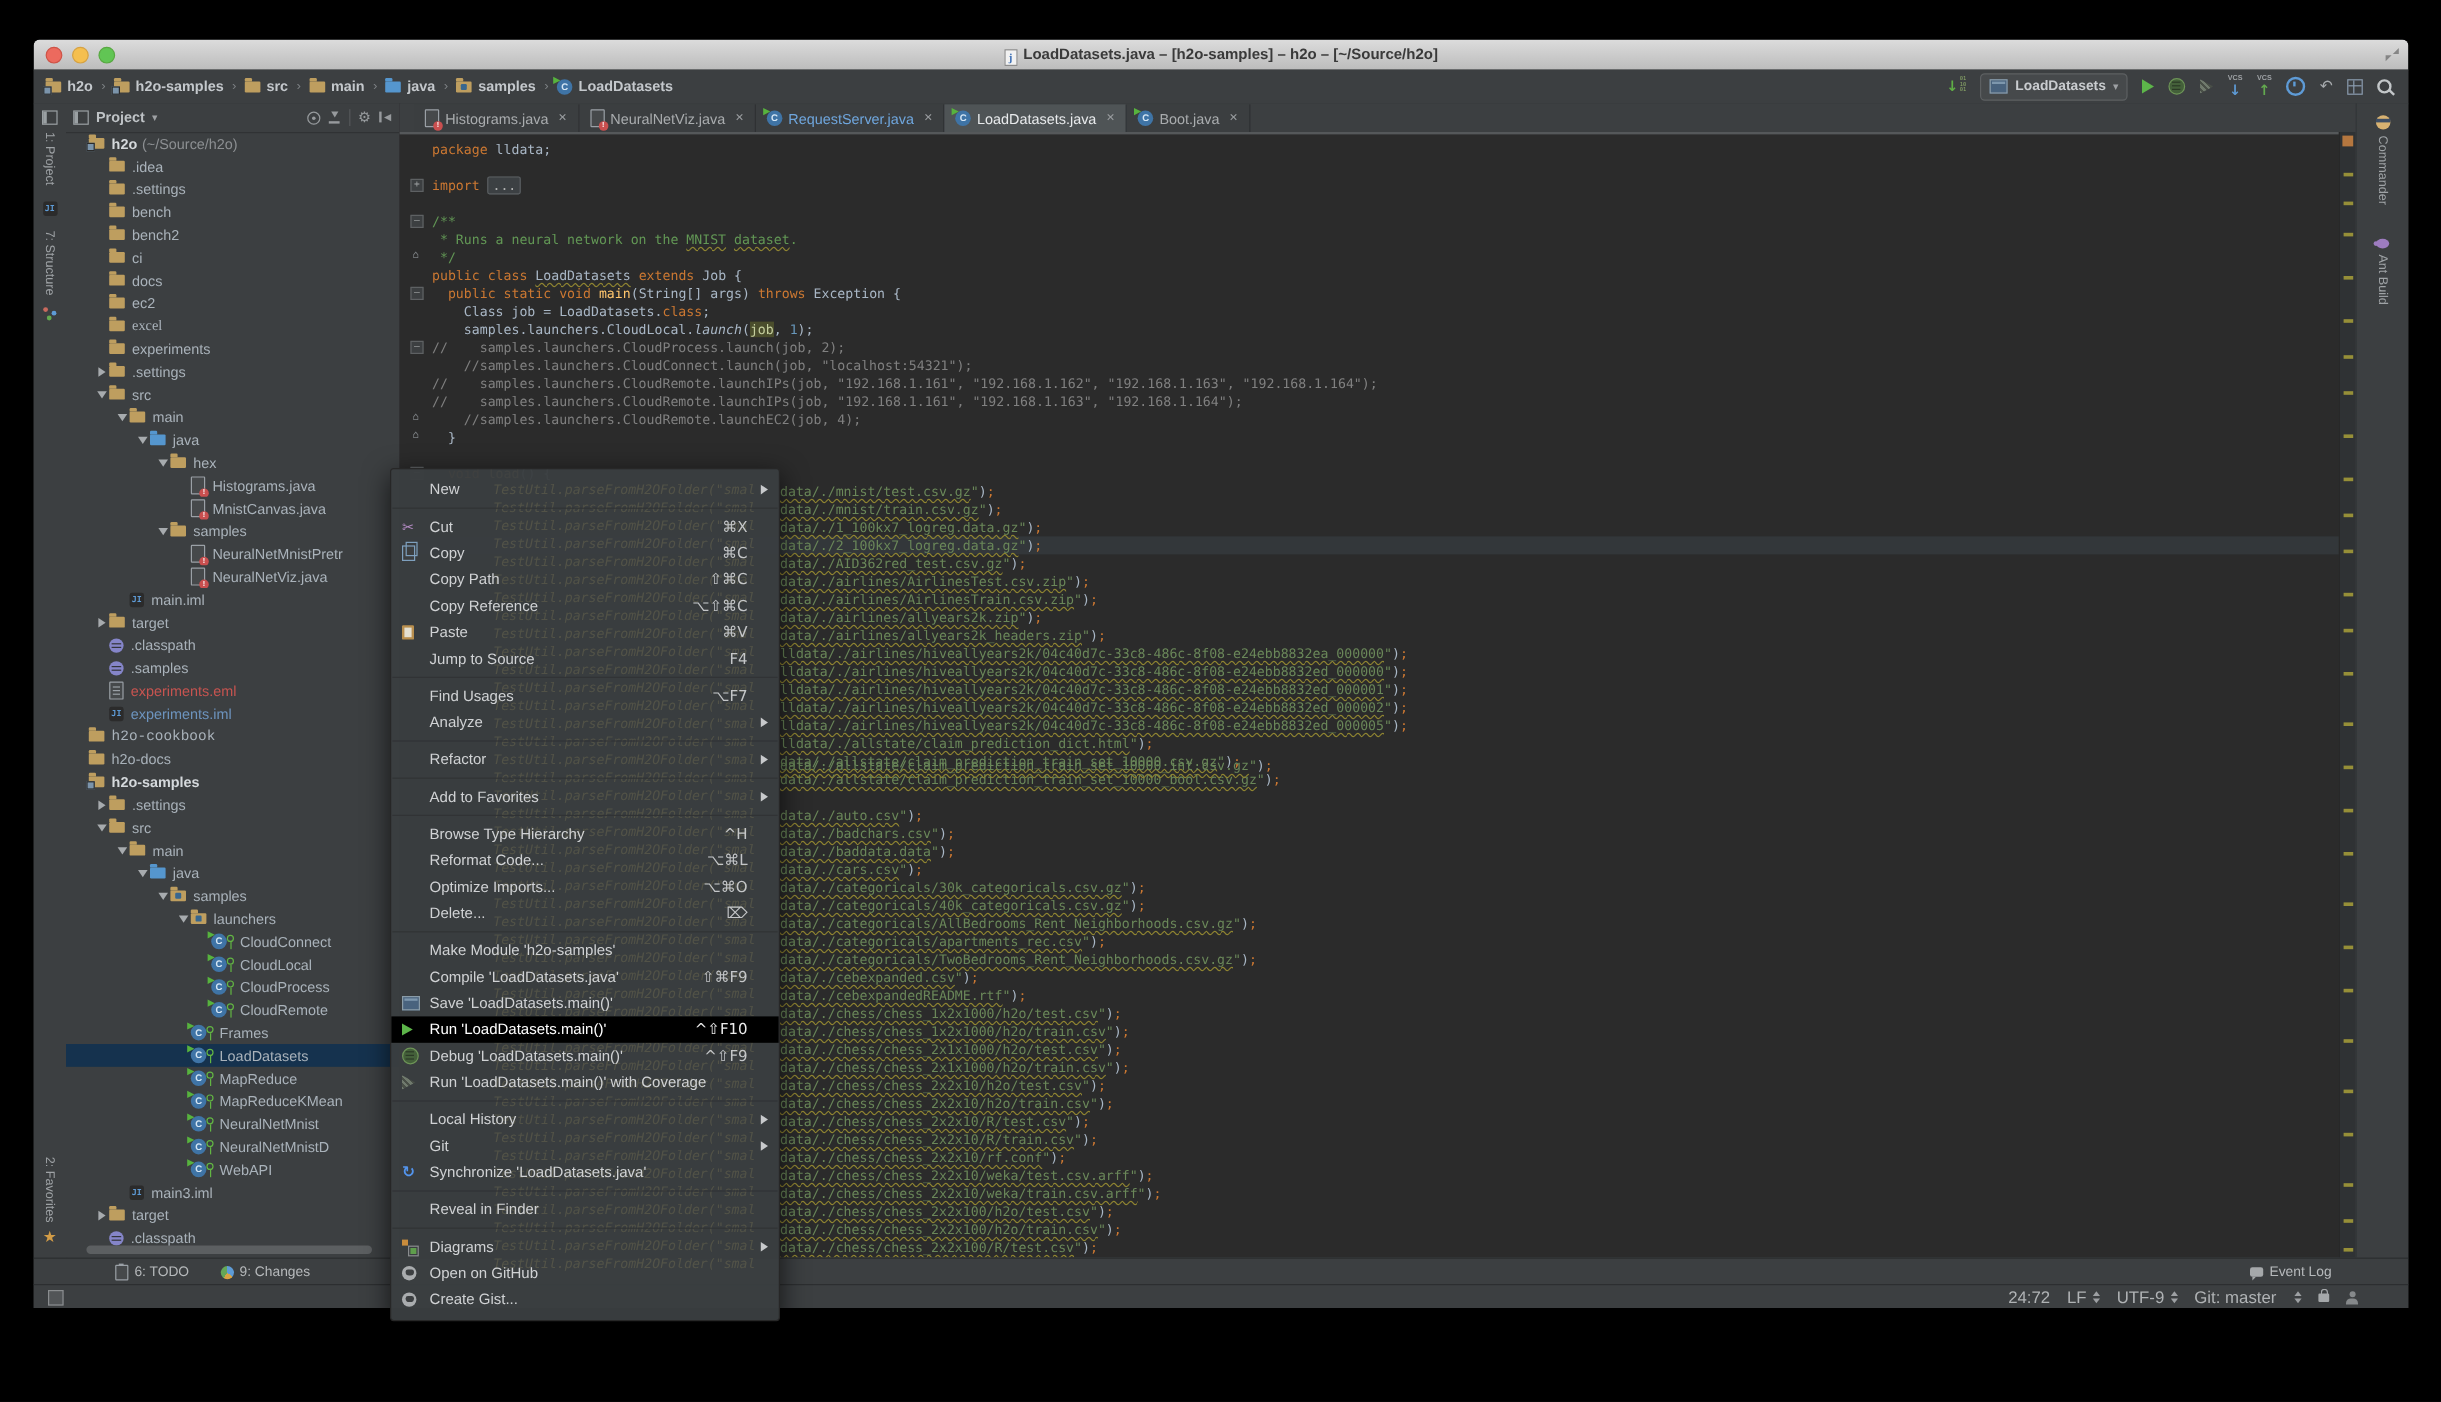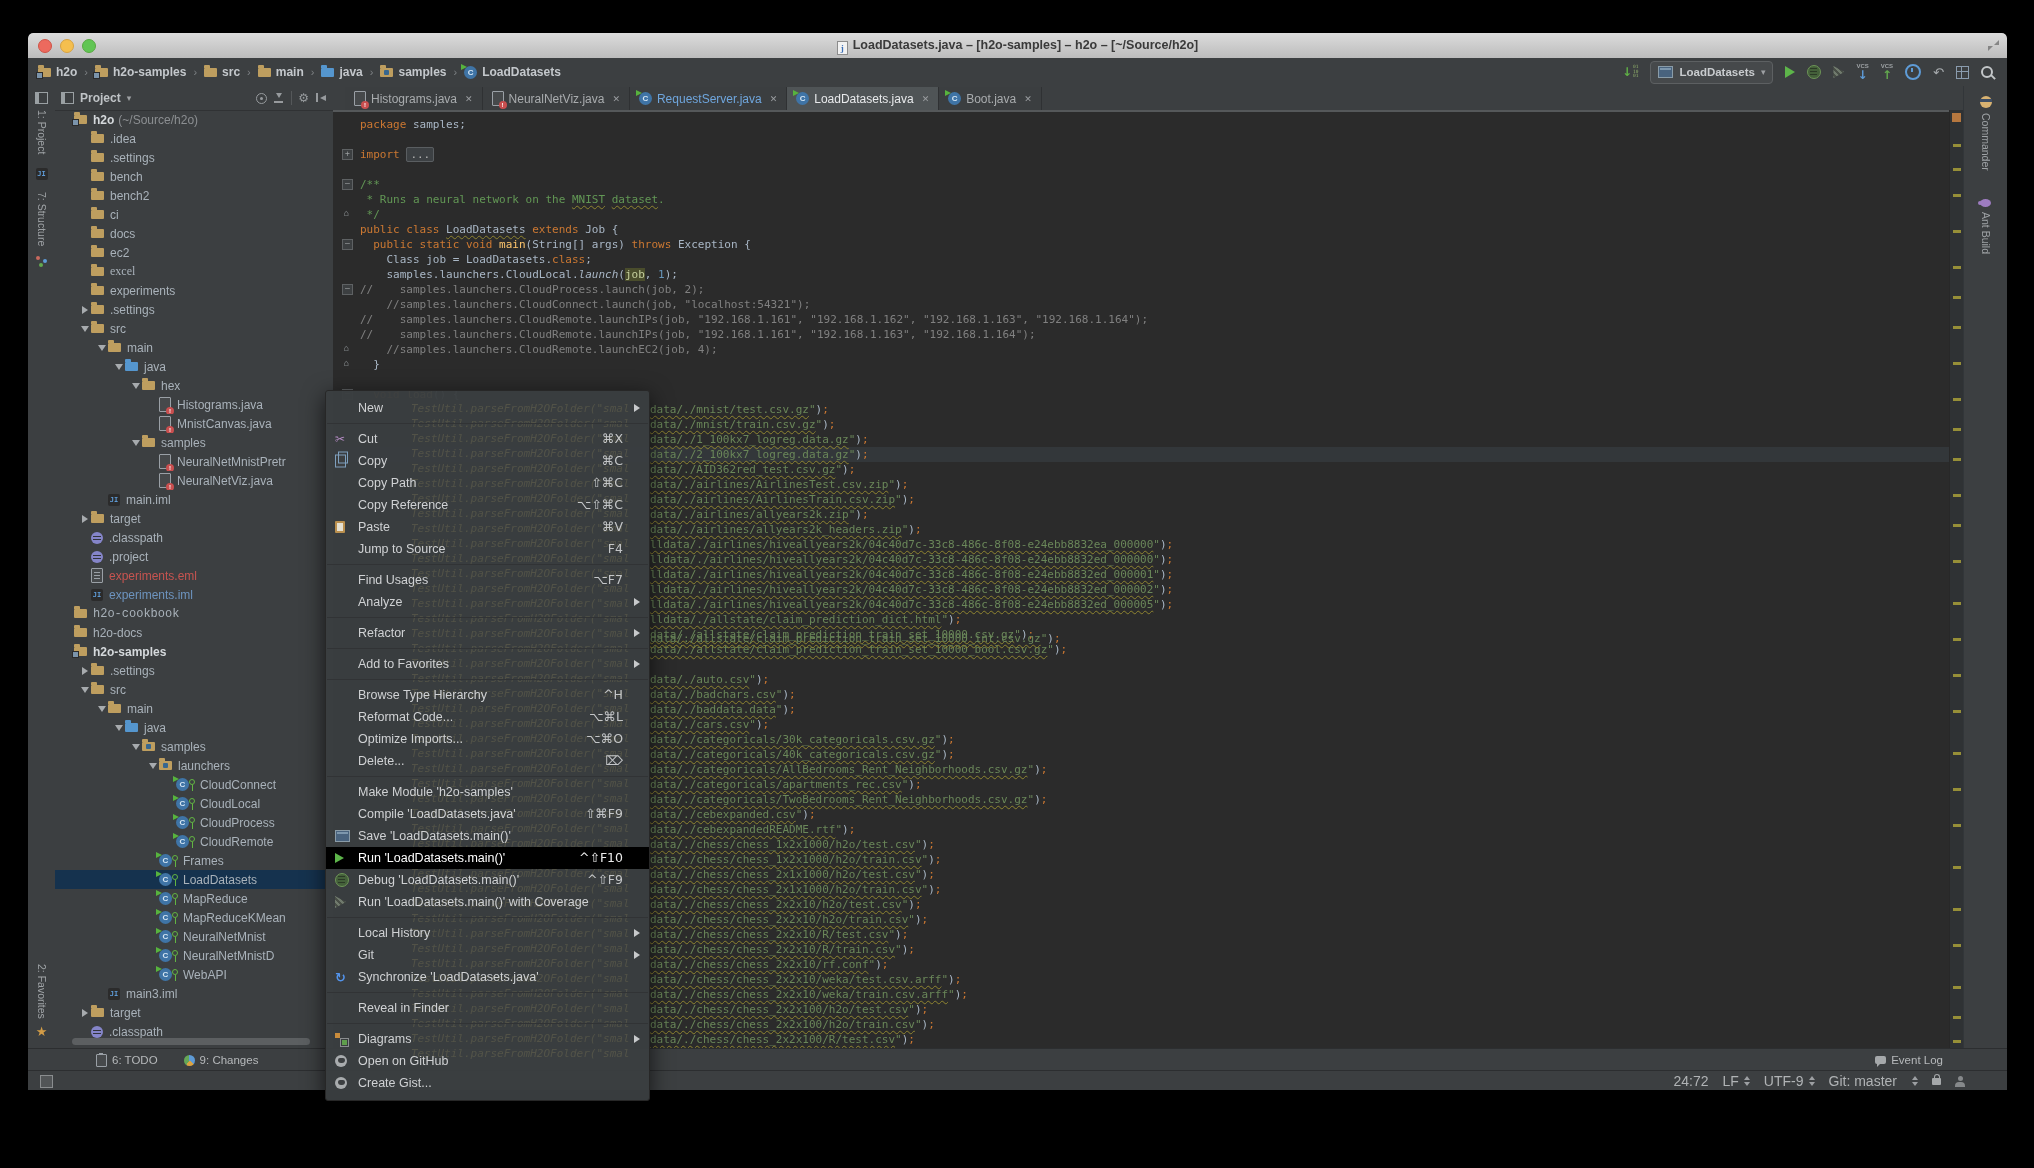--- a/index.html
+++ b/index.html
@@ -435,21 +435,21 @@
           <span class="label">target</span>
         </div>
         <div class="trow" style="top: 418px; padding-left: 23px;">
           <span class="arrowbox"></span>
           <span class="mi ic-ecl"></span>
           <span class="label">.classpath</span>
         </div>
         <div class="trow" style="top: 437px; padding-left: 23px;">
           <span class="arrowbox"></span>
           <span class="mi ic-ecl"></span>
-          <span class="label">.project</span>
+          <span class="label">.samples</span>
         </div>
         <div class="trow red" style="top: 456px; padding-left: 23px;">
           <span class="arrowbox"></span>
           <span class="mi ic-file lines"></span>
           <span class="label">experiments.eml</span>
         </div>
         <div class="trow bluetext" style="top: 475px; padding-left: 23px;">
           <span class="arrowbox"></span>
           <span class="mi ic-iml">JI</span>
           <span class="label">experiments.iml</span>
@@ -622,21 +622,21 @@
         </div>
         <div class="tab">
           <span class="mi ic-class">C</span>
           <span style="color: rgb(169, 172, 174);">Boot.java</span>
           <span class="x glyph">✕</span>
         </div>
       </div>
     <div id="editor">
       <div id="curline" style="top: 335px;"></div>
       <div id="code-lines">
-          <div class="cl" style="top: 5px;"><span class="kw">package</span><span class="def"> samples;</span></div>
+          <div class="cl" style="top: 5px;"><span class="kw">package</span><span class="def"> lldata;</span></div>
           <div class="cl" style="top: 35px;"><span class="kw">import</span><span class="def"> </span><span class="fold">...</span></div>
           <div class="cl" style="top: 65px;"><span class="doc">/**</span></div>
           <div class="cl" style="top: 80px;"><span class="doc"> * Runs a neural network on the </span><span class="docw">MNIST</span><span class="doc"> </span><span class="docw">dataset</span><span class="doc">.</span></div>
           <div class="cl" style="top: 95px;"><span class="doc"> */</span></div>
           <div class="cl" style="top: 110px;"><span class="kw">public class</span><span class="def"> </span><span class="defw">LoadDatasets</span><span class="def"> </span><span class="kw">extends</span><span class="def"> Job {</span></div>
           <div class="cl" style="top: 125px;"><span class="def">  </span><span class="kw">public static void</span><span class="def"> </span><span class="meth">main</span><span class="def">(String[] args) </span><span class="kw">throws</span><span class="def"> Exception {</span></div>
           <div class="cl" style="top: 140px;"><span class="def">    Class job = LoadDatasets.</span><span class="kw">class</span><span class="def">;</span></div>
           <div class="cl" style="top: 155px;"><span class="def">    samples.launchers.CloudLocal.</span><span class="ital">launch</span><span class="def">(</span><span class="hl">job</span><span class="def">, </span><span class="num">1</span><span class="def">);</span></div>
           <div class="cl" style="top: 170px;"><span class="com">//    samples.launchers.CloudProcess.launch(job, 2);</span></div>
           <div class="cl" style="top: 185px;"><span class="com">    //samples.launchers.CloudConnect.launch(job, "localhost:54321");</span></div>

